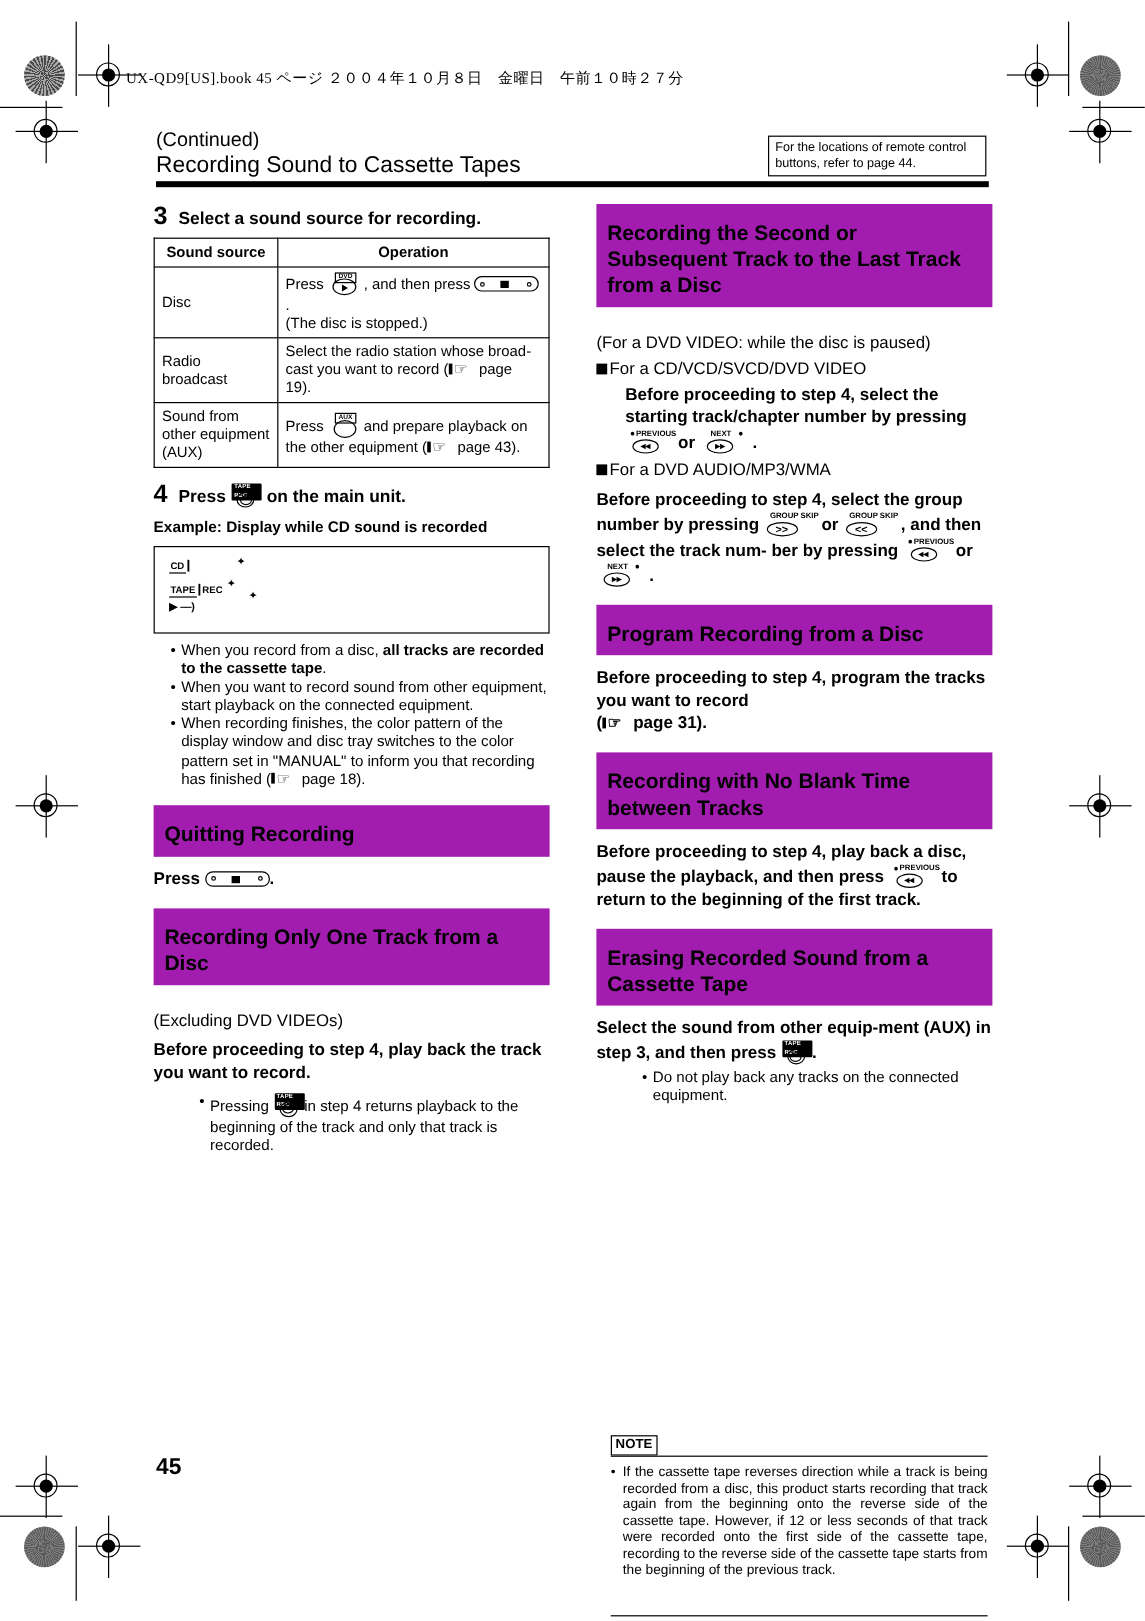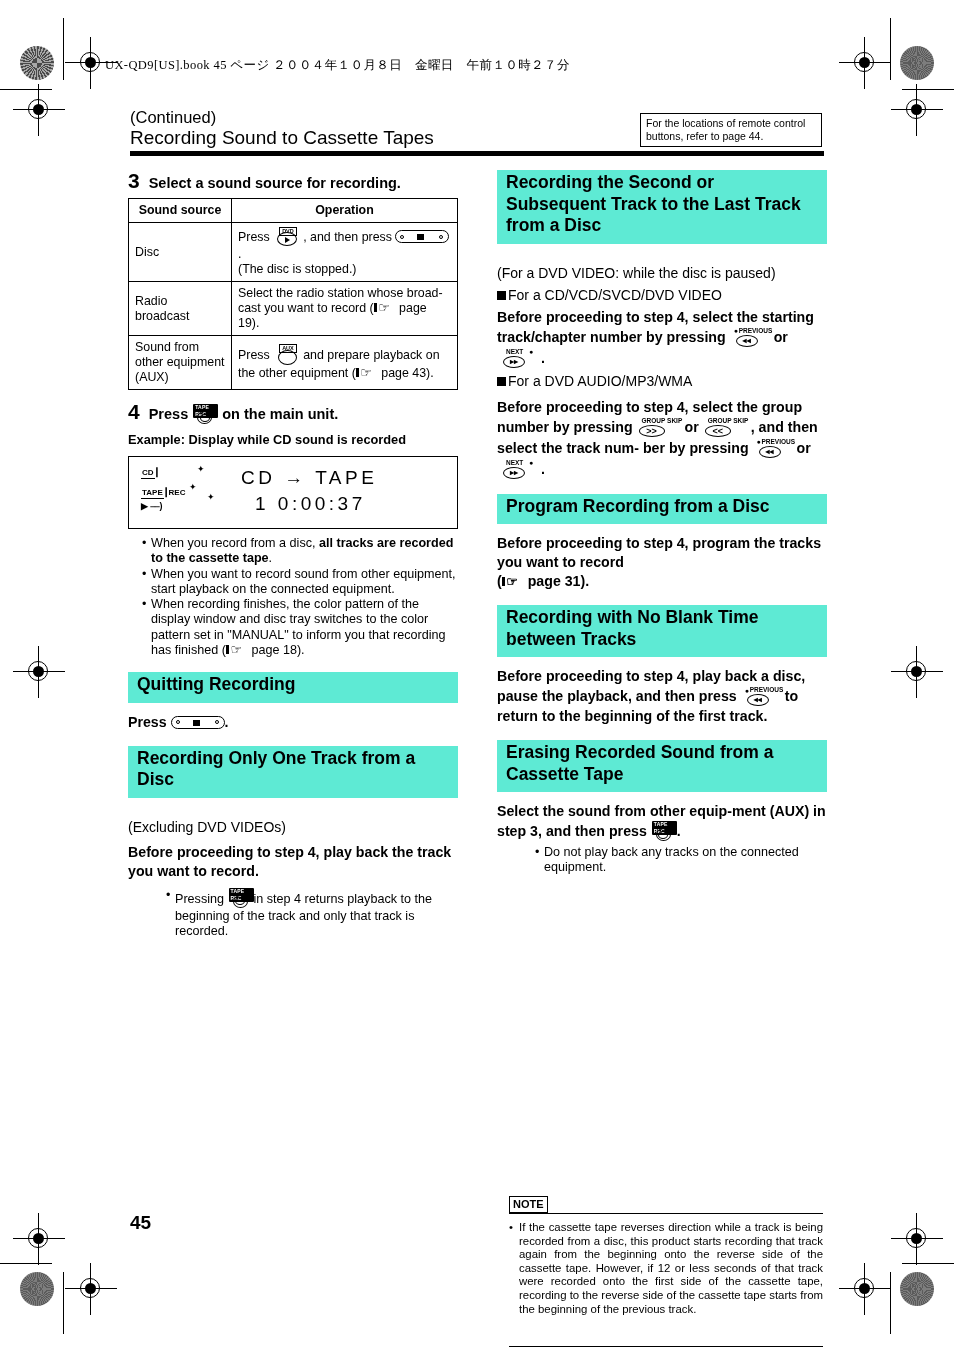--- a/index.html
+++ b/index.html
@@ -118,22 +118,22 @@
   .spark{position:absolute;color:#000;font-size:9px;line-height:9px;}
   .disp-main{position:absolute;left:112px;top:8px;font-family:"Liberation Sans",sans-serif;
              font-size:19px;letter-spacing:3.5px;line-height:26px;}
   .disp-main .l2{margin-left:14px;}
 
   ul.bullets{list-style:none;margin:7px 0 0 0;padding:0 0 0 14px;font-size:12.6px;line-height:15.3px;}
   ul.bullets li{position:relative;padding-left:9px;margin-bottom:0px;}
   ul.bullets li:before{content:"\2022";position:absolute;left:0;top:0;}
   ul.bullets.ind{padding-left:38px;}
 
-  .secbar{background:#5eead4;font-weight:bold;font-size:17.5px;line-height:21.5px;
-          padding:2px 9px 7px 9px;margin-top:14px;}
+  .secbar{background:#a21caf;font-weight:bold;font-size:17.5px;line-height:21.5px;
+          padding:14px 9px 7px 9px;margin-top:14px;}
   .bodybold{font-weight:bold;font-size:14.2px;line-height:19px;margin-top:10px;}
   .bodyplain{font-size:14px;line-height:18px;margin-top:20px;}
   .subhead{font-size:14px;line-height:18px;margin-top:4px;}
   .sqbullet{display:inline-block;width:9px;height:9px;background:#000;vertical-align:0px;margin-right:2px;}
 
   .notewrap{margin-top:26px;position:absolute;left:0;top:1000px;width:326px;}
   .noteline{position:relative;height:16px;}
   .noteline .lbl{position:absolute;left:12px;top:0;border:1.2px solid #000;background:#fff;
                  font-size:11px;font-weight:bold;padding:1px 3px;line-height:13px;z-index:2;}
   .noteline .ln{position:absolute;left:12px;top:17px;width:314px;height:1.2px;background:#000;}
@@ -301,24 +301,20 @@
           <span class="ul">CD</span>┃
         </div>
         <div class="d-tape">
           <span class="box">TAPE</span>┃<span>REC</span>
         </div>
         <div class="d-play">▶ ⎯⎯)</div>
       </div>
       <span class="spark" style="left:68px;top:8px;">✦</span>
       <span class="spark" style="left:60px;top:26px;">✦</span>
       <span class="spark" style="left:78px;top:36px;">✦</span>
-      <div class="disp-main">
-        <div>CD  →  TAPE</div>
-        <div class="l2">1  0:00:37</div>
-      </div>
     </div>
 
     <ul class="bullets">
       <li><span>When you record from a disc, </span><b>all tracks are recorded to the cassette tape</b><span>.</span></li>
       <li>When you want to record sound from other equipment, start playback on the connected equipment.</li>
       <li><span>When recording finishes, the color pattern of the display window and disc tray switches to the color pattern set in "MANUAL" to inform you that recording has finished (</span><span class="hand"><span class="bar"></span><span class="sw">☞</span></span><span> page 18).</span></li>
     </ul>
 
     <div class="secbar">Quitting Recording</div>
     <div class="bodybold">
@@ -340,21 +336,21 @@
     </ul>
   </div>
 
   <div class="col colR">
 
     <div class="secbar" style="margin-top:0;">Recording the Second or Subsequent Track to the Last Track from a Disc</div>
     <div class="bodyplain">(For a DVD VIDEO: while the disc is paused)</div>
     <div class="subhead">
       <span class="sqbullet"></span><span>For a CD/VCD/SVCD/DVD VIDEO</span>
     </div>
-    <div class="bodybold" style="margin-top:4px;">
+    <div class="bodybold" style="margin-top:4px;margin-left:24px;">
       <span>Before proceeding to step 4, select the starting track/chapter number by</span>
       <span>pressing</span>
       <span class="btn-prev">
         <span class="bullet">●</span><span class="cap">PREVIOUS</span>
         <span class="ell">◂◂</span>
       </span><span>or</span>
       <span class="btn-next">
         <span class="cap">NEXT</span><span class="bullet" style="left:32px;">●</span>
         <span class="ell">▸▸</span>
       </span><span>.</span>

